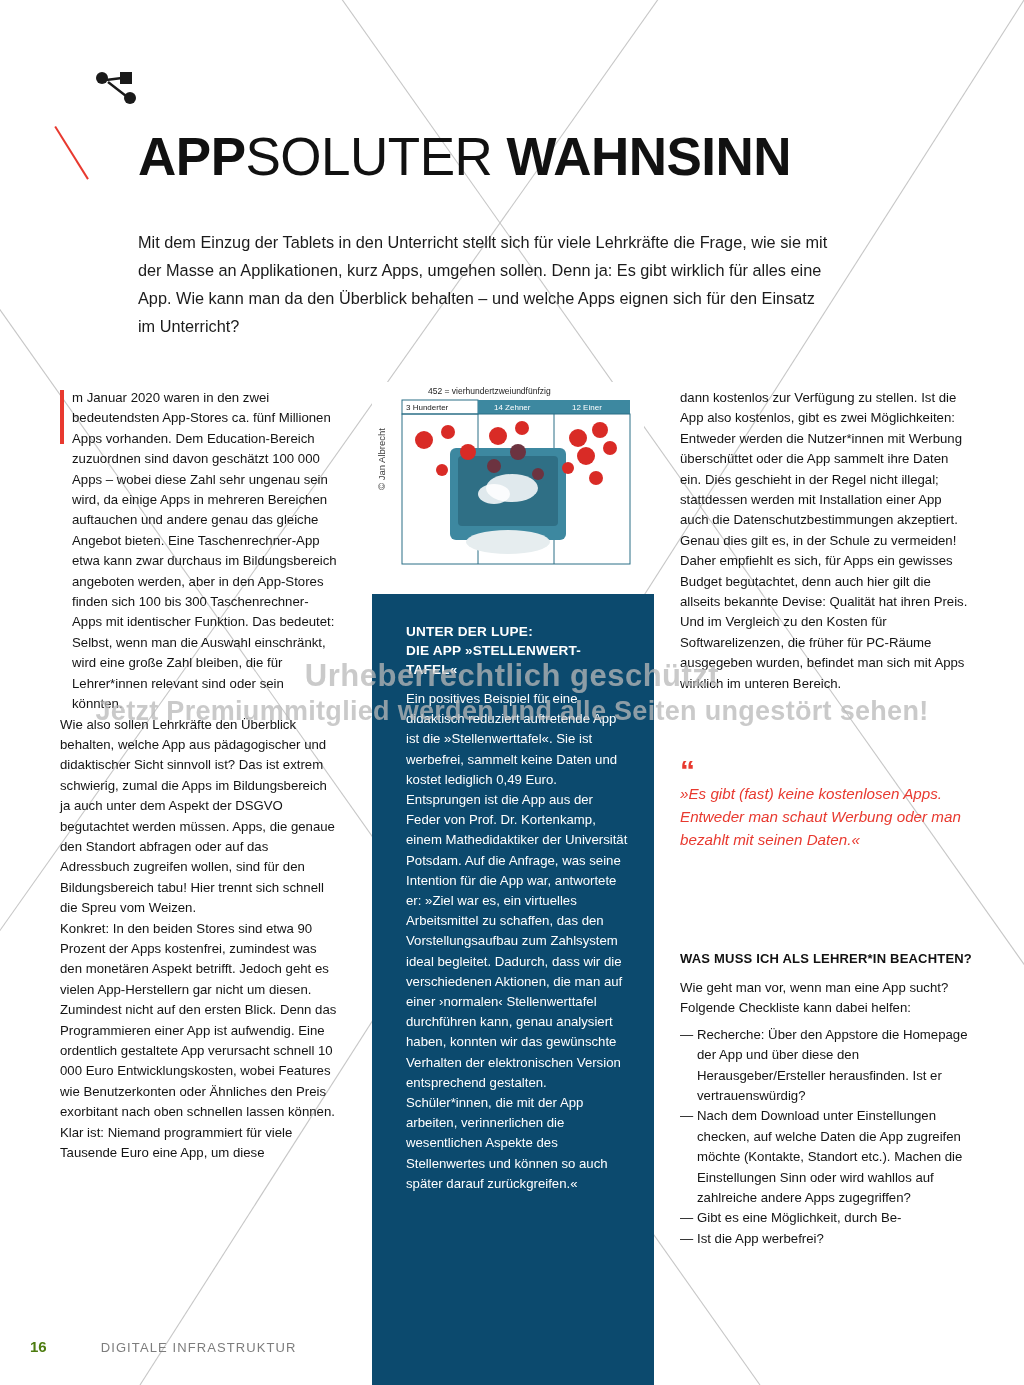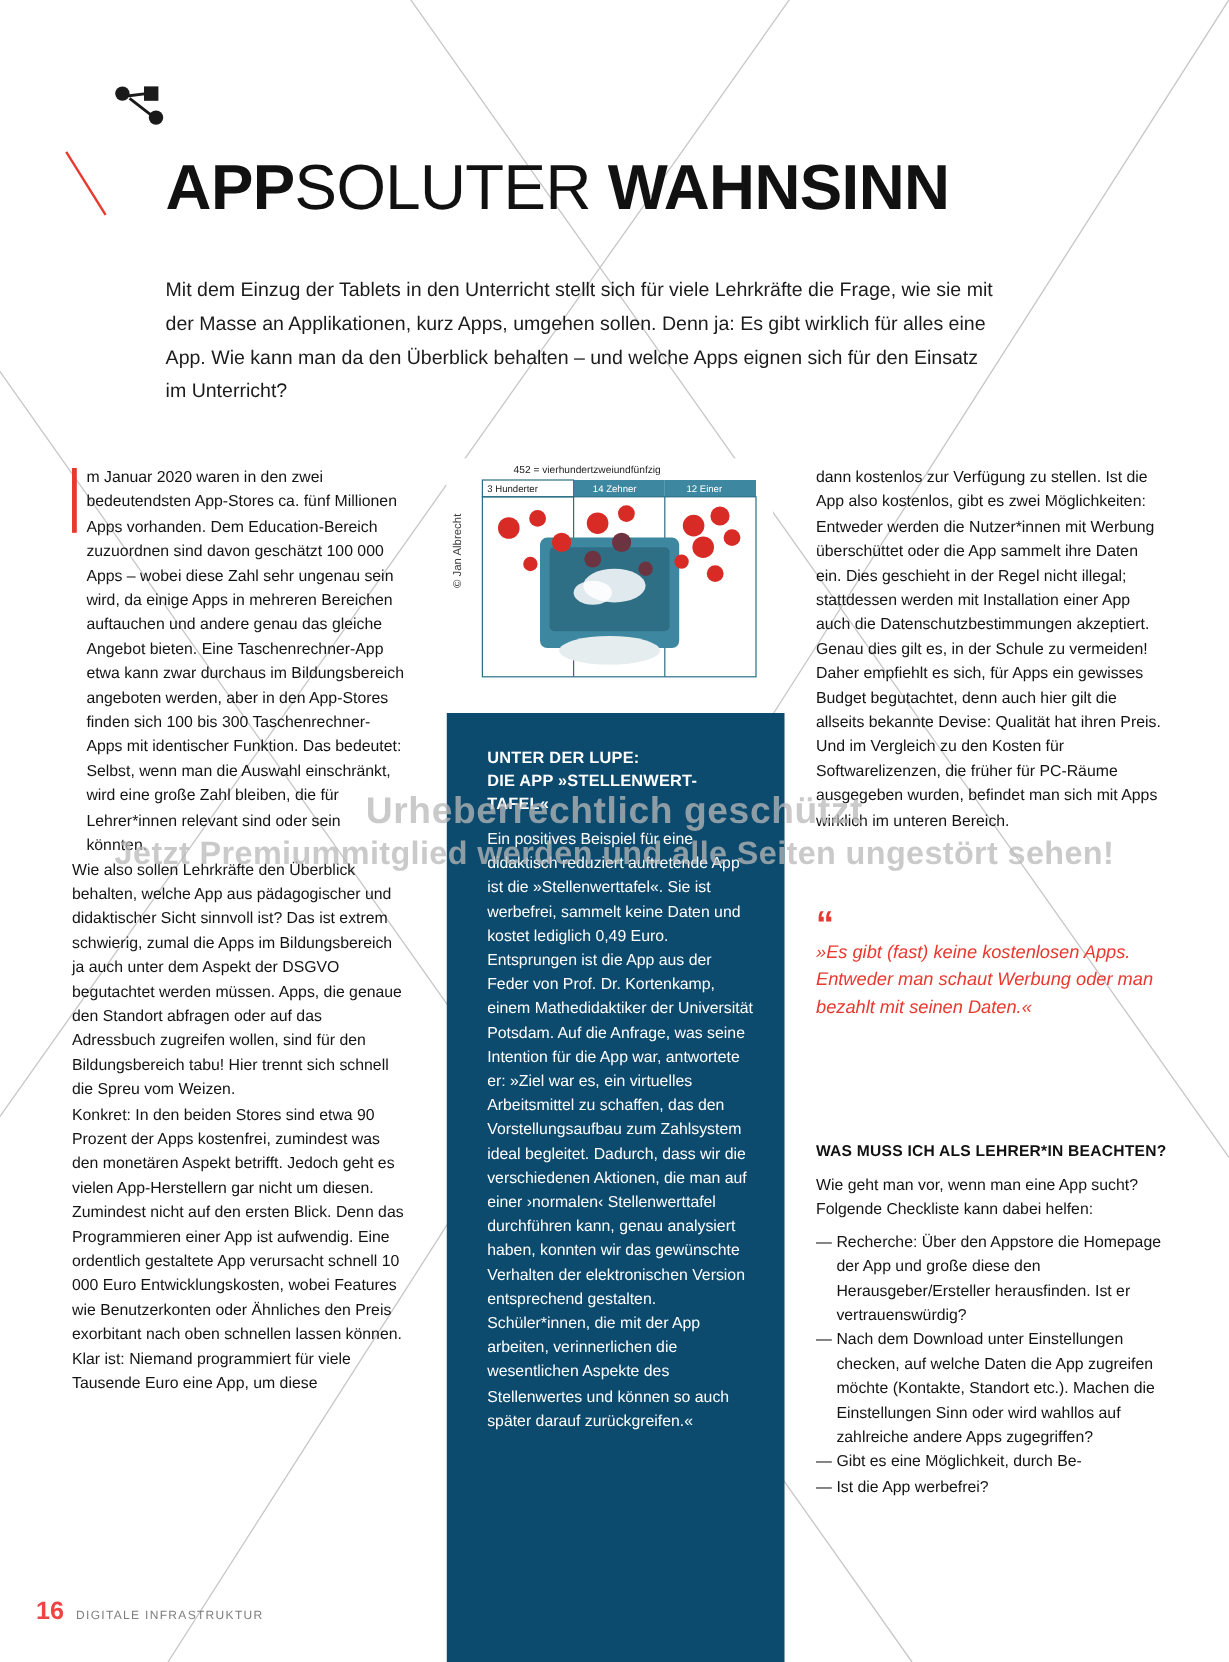--- a/index.html
+++ b/index.html
@@ -83,22 +83,22 @@
   }
   .quote .mark{font-size:30px;line-height:14px;display:block;margin-bottom:4px;font-style:normal;font-weight:700;}
 
   
   ul.checklist{margin:6px 0 0 0;padding:0;list-style:none;}
   ul.checklist li{position:relative;padding-left:17px;margin:0;font-size:13.2px;line-height:20.4px;}
   ul.checklist li:before{content:"—";position:absolute;left:0;top:0;}
 
   
   .foot{position:absolute;left:30px;bottom:30px;display:flex;align-items:baseline;gap:10px;}
-  .foot .num{color:#ef4444;font-weight:700;font-size:21px;}
-  .foot .lbl{color:#7d7d7d;font-size:10px;letter-spacing:1.1px;text-transform:uppercase;}
+  .foot .num{color:#4d7c0f;font-weight:700;font-size:15px;}
+  .foot .lbl{color:#7d7d7d;font-size:13px;letter-spacing:1.1px;text-transform:uppercase;margin-left:44px;}
 
   
   .wm{position:absolute;left:0;top:660px;width:1024px;text-align:center;pointer-events:none;}
   .wm .l1{
     font-family:"DejaVu Serif", serif;font-style:italic;
     font-size:58px;color:#5fbfd6;opacity:.92;letter-spacing:-1px;
   }
   .wm .l1 .blue{color:#2d9fc0;}
   .wm .l2{
     margin-top:-2px;font-size:31px;font-weight:700;color:#b9b9b9;opacity:.75;letter-spacing:.5px;
@@ -202,21 +202,21 @@
 
   <div class="quote">
     <span class="mark">“</span>
     <span>»Es gibt (fast) keine kostenlosen Apps. Entweder man schaut Werbung oder man bezahlt mit seinen Daten.«</span>
   </div>
 
   <div class="col" style="left:680px;top:950px;width:292px;">
     <h3 class="sub" style="margin-top:0">Was muss ich als Lehrer*in beachten?</h3>
     <p>Wie geht man vor, wenn man eine App sucht? Folgende Checkliste kann dabei helfen:</p>
     <ul class="checklist">
-      <li>Recherche: Über den Appstore die Homepage der App und große diese den Herausgeber/Ersteller herausfinden. Ist er vertrauenswürdig?</li>
+      <li>Recherche: Über den Appstore die Homepage der App und über diese den Herausgeber/Ersteller herausfinden. Ist er vertrauenswürdig?</li>
       <li>Nach dem Download unter Einstellungen checken, auf welche Daten die App zugreifen möchte (Kontakte, Standort etc.). Machen die Einstellungen Sinn oder wird wahllos auf zahlreiche andere Apps zugegriffen?</li>
       <li>Gibt es eine Möglichkeit, durch Be-</li>
       <li>Ist die App werbefrei?</li>
     </ul>
   </div>
 
   <div class="wm">
     <div class="l2">Urheberrechtlich geschützt</div>
     <div class="l3">Jetzt Premiummitglied werden und alle Seiten ungestört sehen!</div>
   </div>

